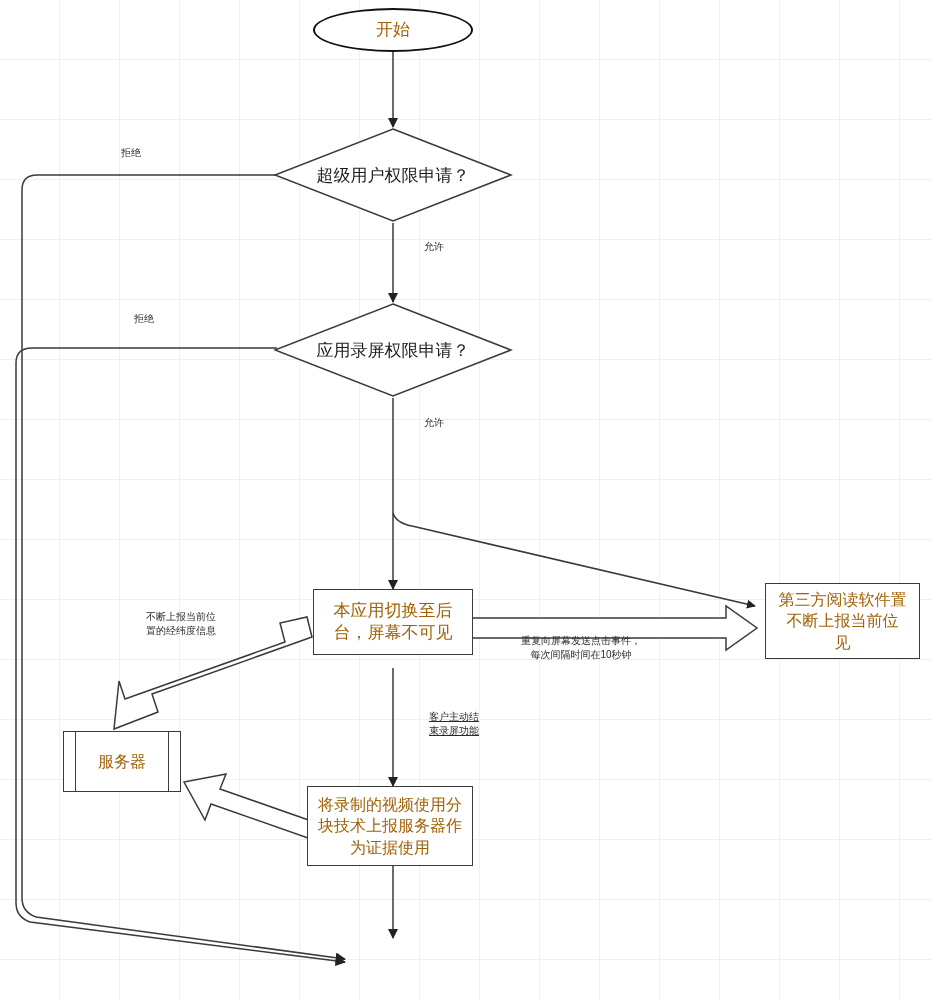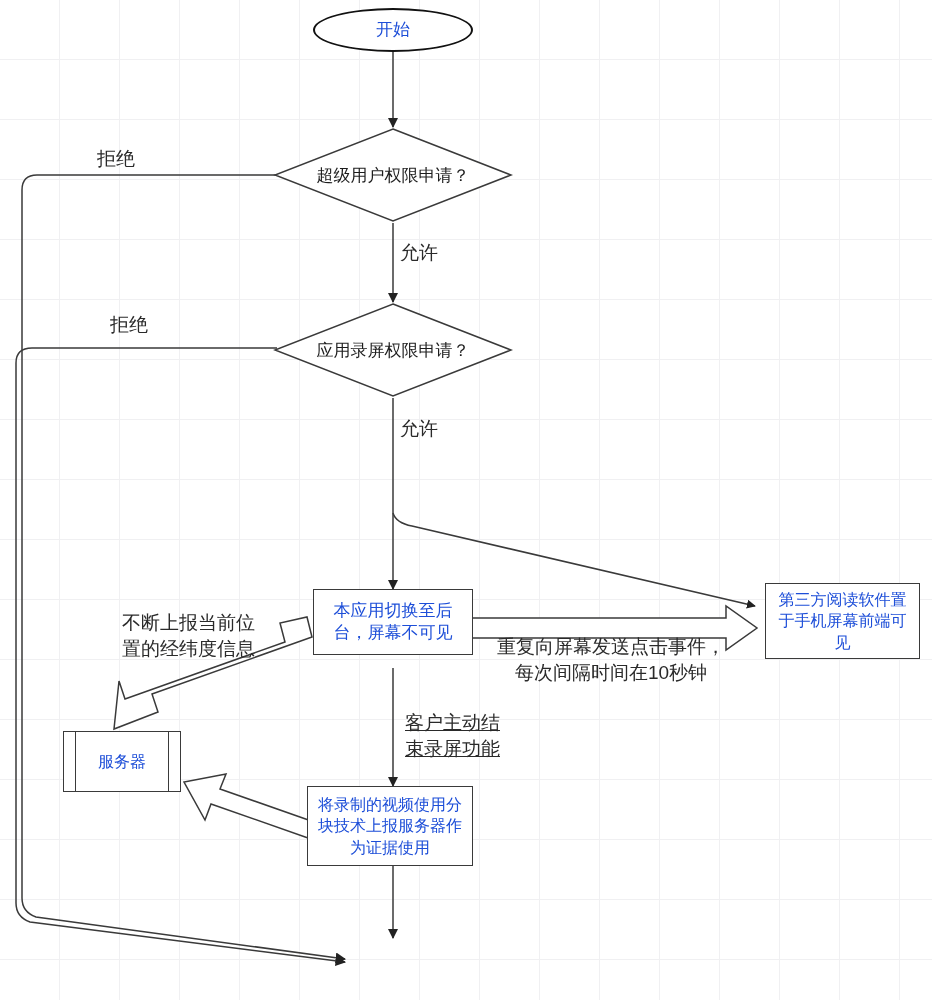--- a/index.html
+++ b/index.html
@@ -30,21 +30,21 @@
     width: 932px; height: 1000px;
     pointer-events: none;
   }
   .node {
     position: absolute;
     box-sizing: border-box;
     display: flex;
     align-items: center;
     justify-content: center;
     text-align: center;
-    color: #1d4ed8;
+    color: #a16207;
     background: #ffffff;
   }
   .node .txt {
     display: block;
     line-height: 1.32;
     white-space: pre-line;
     padding: 0 4px;
   }
   .terminator {
     border: 2px solid #111111;
@@ -77,25 +77,26 @@
     left: 0; top: 0;
     width: 100%; height: 100%;
     display: flex;
     align-items: center;
     justify-content: center;
     font-size: 17px;
     color: #1c1c1c;
   }
   .elabel {
     position: absolute;
-    font-size: 19px;
+    font-size: 10px;
     color: #2a2a2a;
     line-height: 1.35;
     white-space: pre-line;
     text-align: center;
+    margin-left: 24px;
   }
   .elabel.left  { text-align: left; }
 </style>
 </head>
 <body>
 
 <div id="canvas">
 
   <svg id="edges" viewBox="0 0 932 1000" xmlns="http://www.w3.org/2000/svg">
     <defs>
@@ -156,21 +157,21 @@
     <div class="diamond-label">应用录屏权限申请？</div>
   </div>
 
   <div class="node rect" style="left:313px; top:589px; width:160px; height:66px;">
     <span class="txt">本应用切换至后
 台，屏幕不可见</span>
   </div>
 
   <div class="node rect" style="left:765px; top:583px; width:155px; height:76px; font-size:16px;">
     <span class="txt">第三方阅读软件置
-于手机屏幕前端可
+不断上报当前位
 见</span>
   </div>
 
   <div class="node rect" style="left:307px; top:786px; width:166px; height:80px; font-size:16px;">
     <span class="txt">将录制的视频使用分
 块技术上报服务器作
 为证据使用</span>
   </div>
 
   <div class="node server" style="left:63px; top:731px; width:118px; height:61px; position:absolute;">

